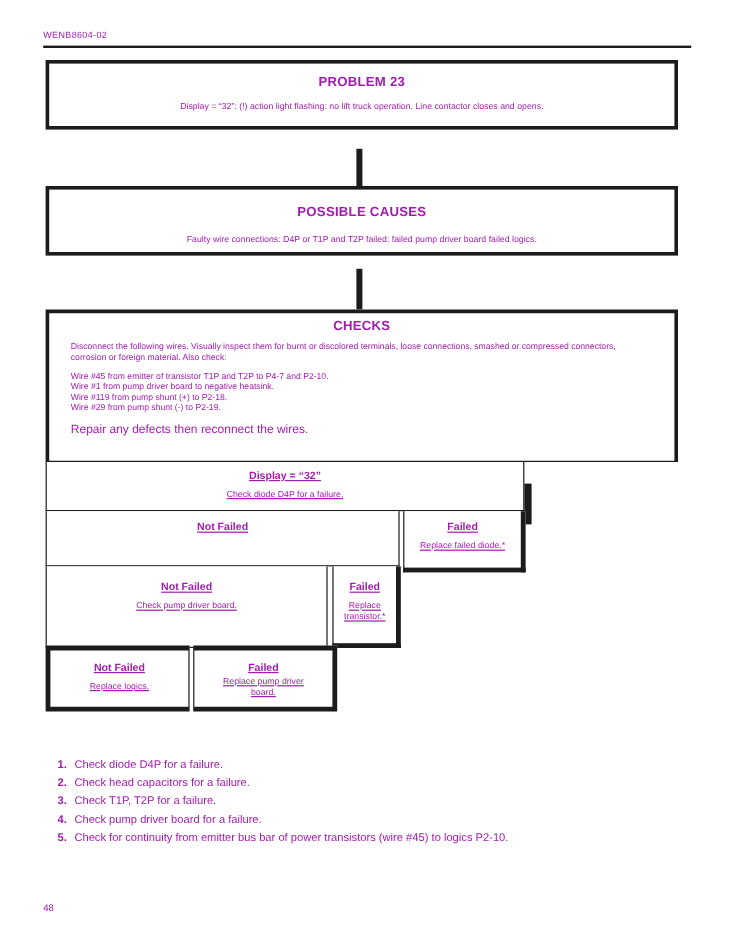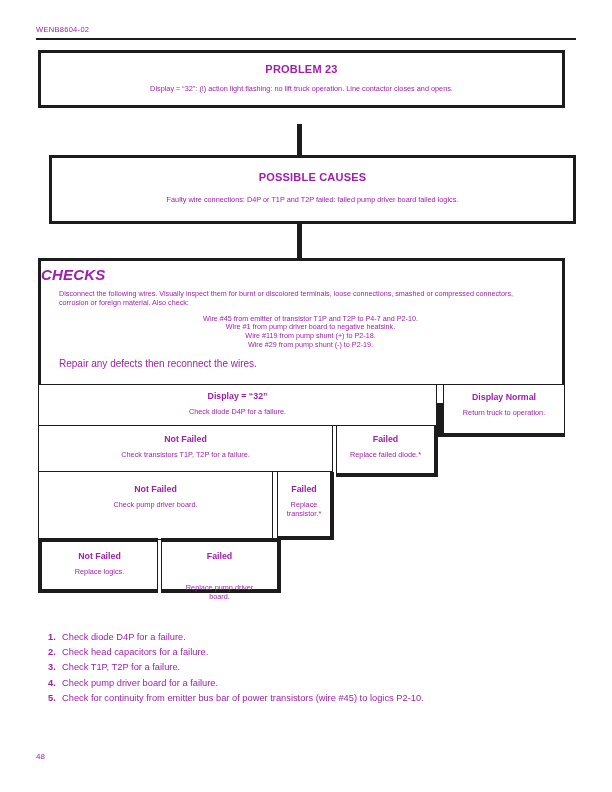--- a/index.html
+++ b/index.html
@@ -17,26 +17,26 @@
   .bigbox { left:38px; width:527px; border:3px solid #1c1c1c; background:#fff; text-align:center; }
   .bigbox .bb-title { font-weight:bold; font-size:11px; letter-spacing:0.2px; }
   .bigbox .bb-desc { font-size:7.3px; margin-top:9px; }
 
   .vconn { left:297px; width:5px; background:#1c1c1c; }
 
   .checksbox {
     left:38px; top:258px; width:527px; height:127px;
     border:3px solid #1c1c1c; border-bottom:1.5px solid #1c1c1c; background:#fff;
   }
-  .checks-title { font-weight:bold; font-size:15px; margin-top:5px; letter-spacing:0.2px;font-style:italic; }
+  .checks-title { text-align:center; font-weight:bold; font-size:11px; margin-top:5px; letter-spacing:0.2px; }
   .checks-body { font-size:7.2px; line-height:8.8px; margin:7px 0 0 18px; width:462px; }
-  .checks-wires { font-size:7.2px; line-height:8.8px; margin:7px 0 0 18px;text-align:center; }
+  .checks-wires { font-size:7.2px; line-height:8.8px; margin:7px 0 0 18px; }
   .checks-outro { font-size:10px; margin:8px 0 0 18px; }
 
-  .flowbox { background:#fff; border:1.5px solid #1c1c1c; text-align:center; }
+  .flowbox { background:#fff; border:1.5px solid #1c1c1c; text-align:center;text-decoration:underline; }
   .fb-title { font-weight:bold; font-size:8.8px; }
   .fb-body { font-size:7.3px; margin-top:6px; }
 
   .r1-left   { left:38px;  top:385px; width:399px; height:41px; border-top:0; padding-top:6px; }
   .r1-right  { left:443px; top:385px; width:122px; height:52px; border-top:0; border-bottom:4px solid #1c1c1c; padding-top:7px; }
   .r1-conn   { left:437px; top:403px; width:6px; height:34px; background:#1c1c1c; }
 
   .r2-left   { left:38px;  top:426px; width:295px; height:46px; border-top:0; padding-top:8px; }
   .r2-right  { left:336px; top:426px; width:102px; height:51px; border-top:0;
                border-right:4px solid #1c1c1c; border-bottom:4px solid #1c1c1c; padding-top:8px; }
@@ -45,21 +45,21 @@
   .r3-right  { left:277px; top:472px; width:57px;  height:68px; border-top:0;
                border-right:4px solid #1c1c1c; border-bottom:4px solid #1c1c1c; padding-top:12px; }
   .r3-right .fb-body { padding:0 3px; }
 
   .r4-left   { left:38px;  top:538px; width:120px; height:55px;
                border-top:4px solid #1c1c1c; border-left:4px solid #1c1c1c; border-bottom:4px solid #1c1c1c;
                padding-top:9px; }
   .r4-right  { left:161px; top:538px; width:120px; height:55px;
                border-top:4px solid #1c1c1c; border-right:4px solid #1c1c1c; border-bottom:4px solid #1c1c1c;
                padding-top:9px; }
-  .r4-right .fb-body { width:80px; margin:22px auto 0 auto; }
+  .r4-right .fb-body { width:80px; margin:2px auto 0 auto; }
 
   .notice { left:36px; top:602px; width:548px; font-size:9.3px; line-height:11.6px;
             font-weight:bold; font-style:italic; }
   .nlist { left:48px; top:633px; }
   .nrow { display:flex; margin-bottom:5.6px; font-size:9.3px; line-height:9.6px; }
   .nnum { font-weight:bold; width:14px; flex:0 0 14px; }
   .ntext { }
 
   .pagenum { left:36px; top:752px; font-size:8px; }
 </style>
@@ -71,21 +71,21 @@
   <div class="abs docnum">WENB8604-02</div>
   <div class="abs toprule"></div>
 
   <div class="abs bigbox" style="top:50px; height:58px; padding-top:10px;">
     <div class="bb-title">PROBLEM 23</div>
     <div class="bb-desc">Display = “32”: (!) action light flashing: no lift truck operation. Line contactor closes and opens.</div>
   </div>
 
   <div class="abs vconn" style="top:124px; height:31px;"></div>
 
-  <div class="abs bigbox" style="top:155px; height:69px; padding-top:13px;margin-left:11px;">
+  <div class="abs bigbox" style="top:155px; height:58px; padding-top:13px;">
     <div class="bb-title">POSSIBLE CAUSES</div>
     <div class="bb-desc" style="margin-top:12px;">Faulty wire connections: D4P or T1P and T2P failed: failed pump driver board failed logics.</div>
   </div>
 
   <div class="abs vconn" style="top:224px; height:34px;"></div>
 
   <div class="abs checksbox">
     <div class="checks-title">CHECKS</div>
     <div class="checks-body">Disconnect the following wires. Visually inspect them for burnt or discolored terminals, loose connections, smashed or compressed connectors, corrosion or foreign material. Also check:</div>
     <div class="checks-wires">
@@ -95,28 +95,23 @@
       <div>Wire #29 from pump shunt (-) to P2-19.</div>
     </div>
     <div class="checks-outro">Repair any defects then reconnect the wires.</div>
   </div>
 
   <div class="abs flowbox r1-left">
     <div class="fb-title">Display = “32”</div>
     <div class="fb-body">Check diode D4P for a failure.</div>
   </div>
   <div class="abs r1-conn"></div>
-  <div class="abs flowbox r1-right">
-    <div class="fb-title">Display Normal</div>
-    <div class="fb-body">Return truck to operation.</div>
-  </div>
 
   <div class="abs flowbox r2-left">
     <div class="fb-title">Not Failed</div>
-    <div class="fb-body">Check transistors T1P, T2P for a failure.</div>
   </div>
   <div class="abs flowbox r2-right">
     <div class="fb-title">Failed</div>
     <div class="fb-body">Replace failed diode.*</div>
   </div>
 
   <div class="abs flowbox r3-left">
     <div class="fb-title">Not Failed</div>
     <div class="fb-body">Check pump driver board.</div>
   </div>

